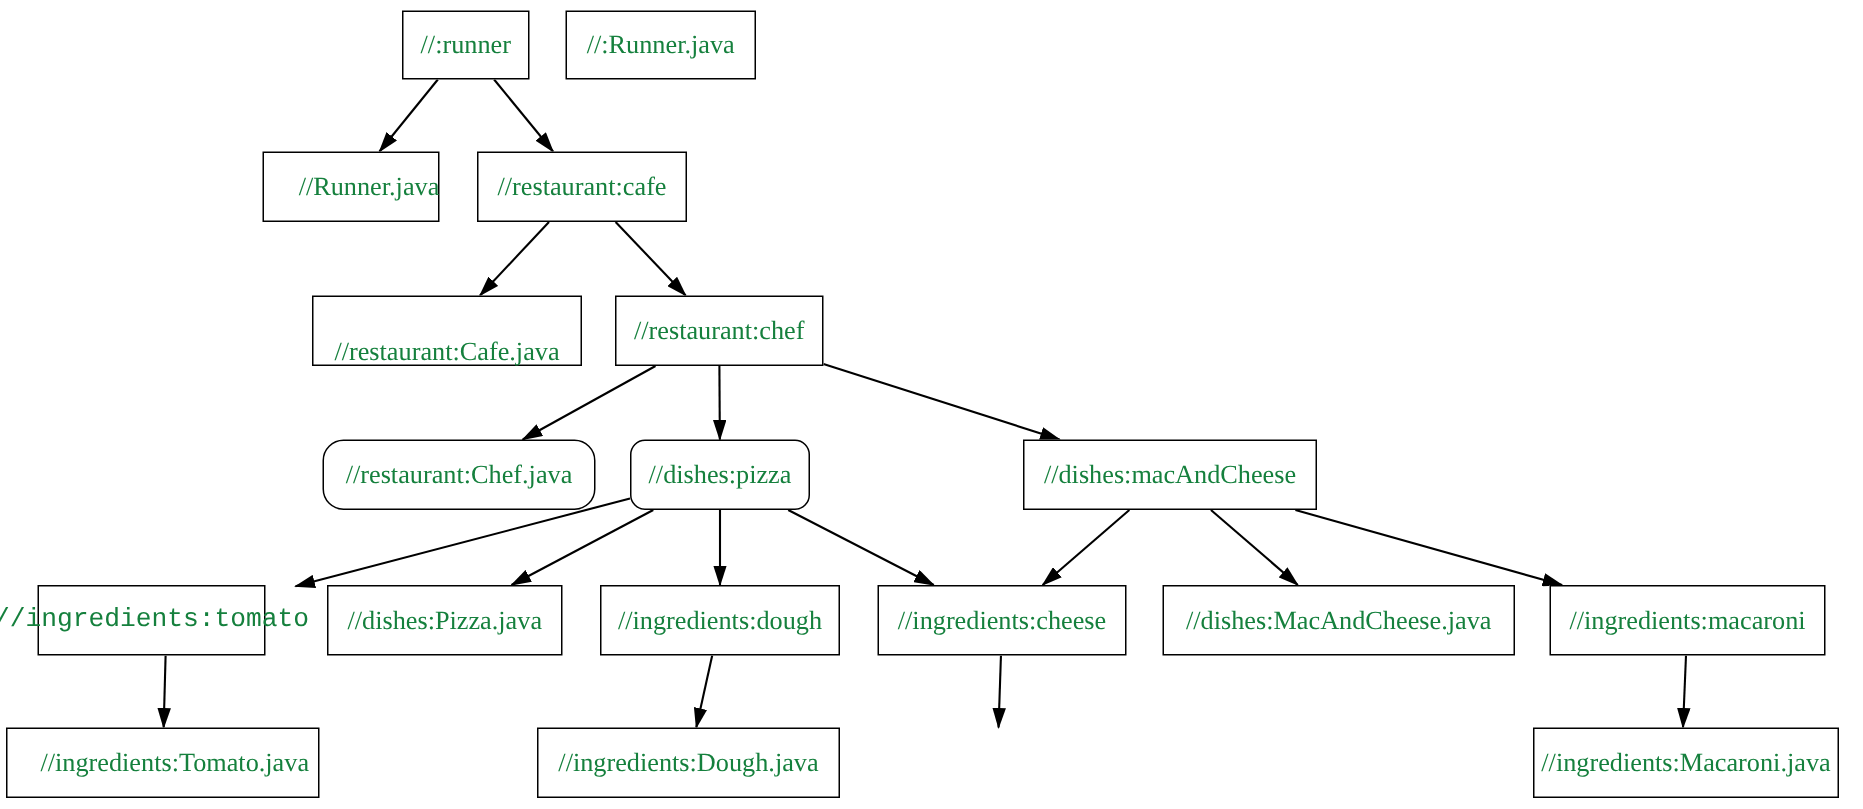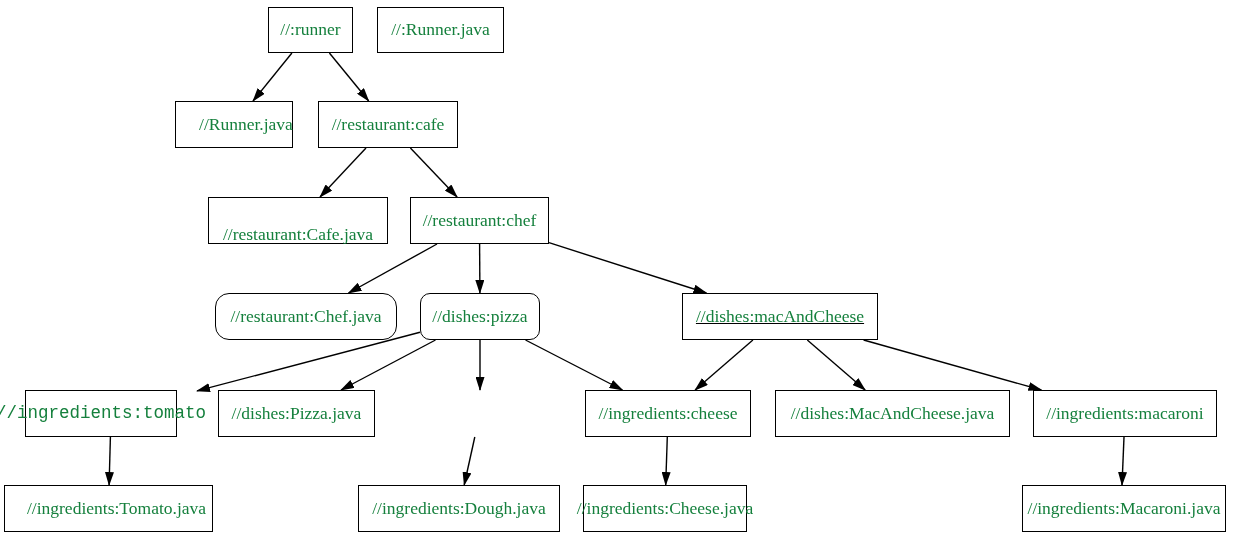--- a/index.html
+++ b/index.html
@@ -94,44 +94,44 @@
       </div>
       <div class="graph-node" style="left: 410px; top: 197px; width: 139px; height: 47px;">
         <span class="node-label">//restaurant:chef</span>
       </div>
       <div class="graph-node" style="left: 215px; top: 293px; width: 182px; height: 47px; border-radius: 14px;">
         <span class="node-label">//restaurant:Chef.java</span>
       </div>
       <div class="graph-node" style="left: 420px; top: 293px; width: 120px; height: 47px; border-radius: 10px;">
         <span class="node-label">//dishes:pizza</span>
       </div>
-      <div class="graph-node" style="left: 682px; top: 293px; width: 196px; height: 47px; text-decoration: underline;">
+      <div class="graph-node" style="left: 682px; top: 293px; width: 196px; height: 47px;">
         <span class="node-label">//dishes:macAndCheese</span>
       </div>
       <div class="graph-node" style="left: 25px; top: 390px; width: 152px; height: 47px; font-family: Liberation Mono, monospace;">
         <span class="node-label">//ingredients:tomato</span>
       </div>
       <div class="graph-node" style="left: 218px; top: 390px; width: 157px; height: 47px;">
         <span class="node-label">//dishes:Pizza.java</span>
+      </div>
+      <div class="graph-node" style="left: 400px; top: 390px; width: 160px; height: 47px;">
+        <span class="node-label">//ingredients:dough</span>
       </div>
       <div class="graph-node" style="left: 585px; top: 390px; width: 166px; height: 47px;">
         <span class="node-label">//ingredients:cheese</span>
       </div>
       <div class="graph-node" style="left: 775px; top: 390px; width: 235px; height: 47px;">
         <span class="node-label">//dishes:MacAndCheese.java</span>
       </div>
       <div class="graph-node" style="left: 1033px; top: 390px; width: 184px; height: 47px;">
         <span class="node-label">//ingredients:macaroni</span>
       </div>
       <div class="graph-node" style="left: 4px; top: 485px; width: 209px; height: 47px; padding-left: 16px;">
         <span class="node-label">//ingredients:Tomato.java</span>
       </div>
       <div class="graph-node" style="left: 358px; top: 485px; width: 202px; height: 47px;">
         <span class="node-label">//ingredients:Dough.java</span>
       </div>
-      <div class="graph-node" style="left: 583px; top: 485px; width: 164px; height: 47px;">
-        <span class="node-label">//ingredients:Cheese.java</span>
-      </div>
       <div class="graph-node" style="left: 1022px; top: 485px; width: 204px; height: 47px;">
         <span class="node-label">//ingredients:Macaroni.java</span>
       </div>
     </div>
 </div>
 
 </body></html>

